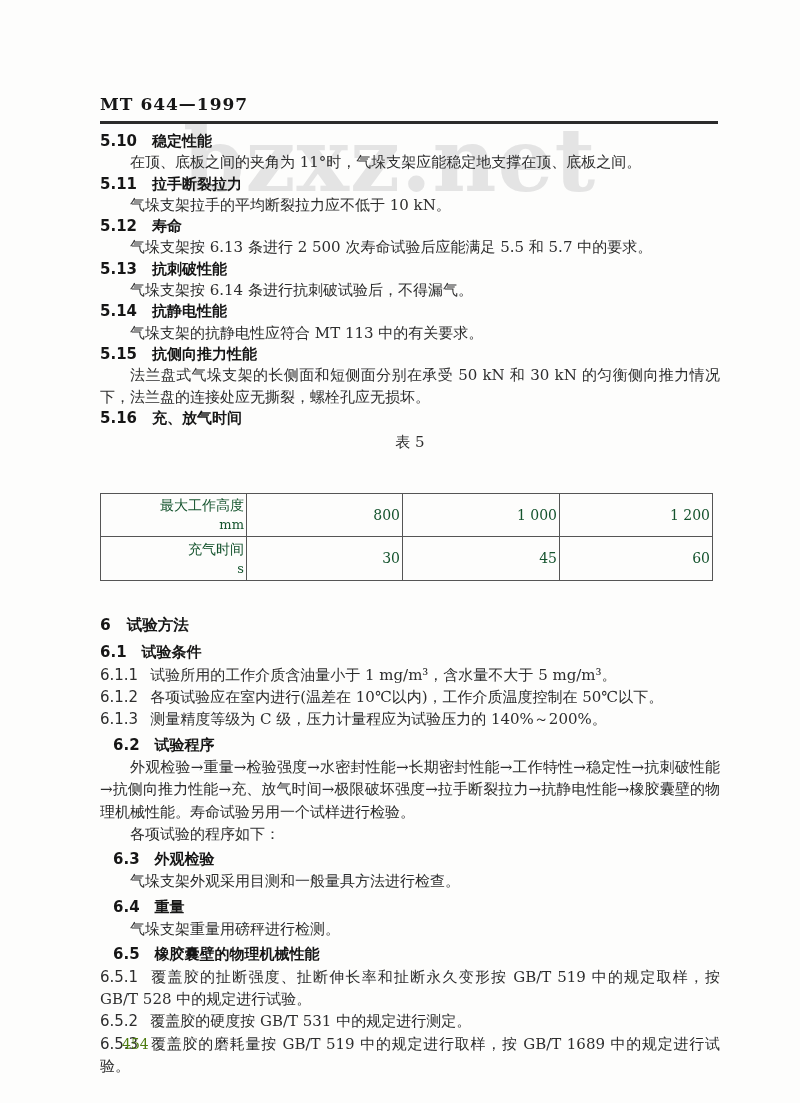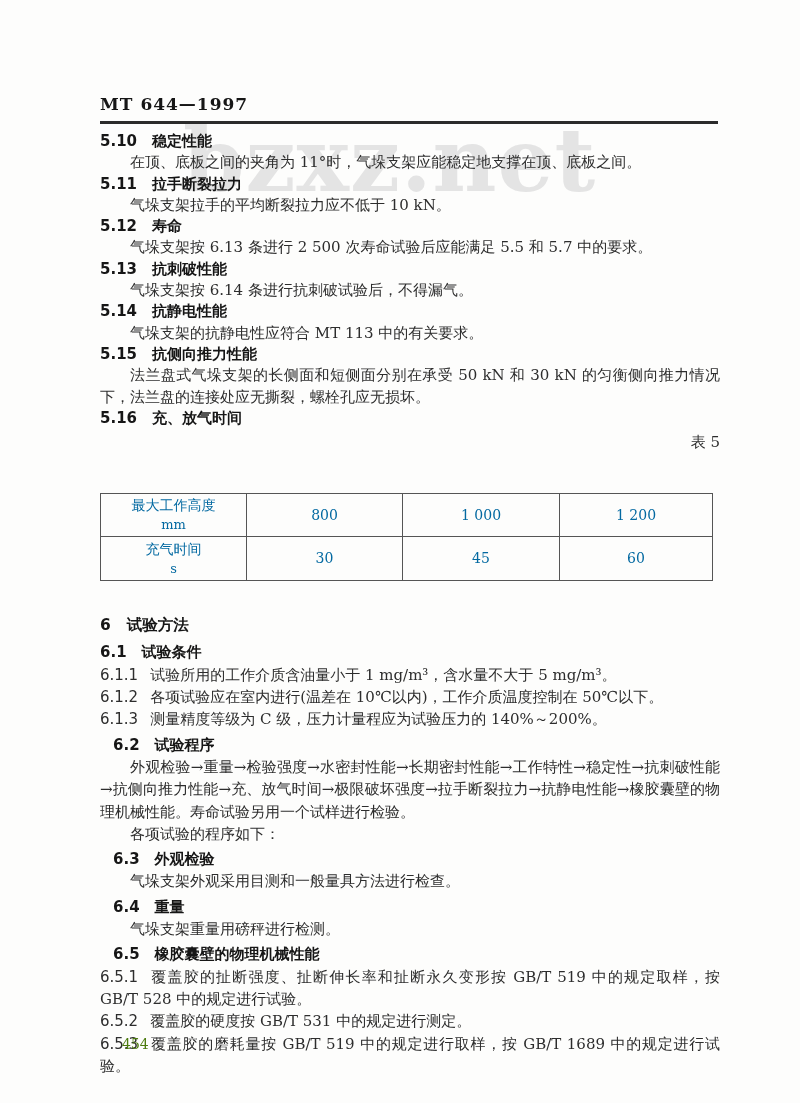--- a/index.html
+++ b/index.html
@@ -35,26 +35,26 @@
   }
   .clause-h {
     font-weight:bold; color:#161616;
     font-family:"DejaVu Sans", sans-serif;
     font-size:15px;
   }
   .clause-h .n { display:inline-block; margin-right:15px; font-family:"DejaVu Sans", sans-serif; }
   .para { text-indent:2em; }
   .numpara .n { margin-right:12px; font-family:"DejaVu Sans", sans-serif; }
   .tbl-caption {
-    text-align:right; margin-top:3px; margin-bottom:7px; font-size:15px;
+    text-align:center; margin-top:3px; margin-bottom:7px; font-size:15px;
   }
   table.spec {
     width:612px; border-collapse:collapse; table-layout:fixed;
-    font-size:14px; line-height:17px; text-align:center;
-    color:#0369a1;
+    font-size:14px; line-height:17px; text-align:right;
+    color:#14532d;
     margin-top:40px;
   }
   table.spec td {
     border:1.6px solid #555; vertical-align:middle; padding:2px;
   }
   .rowlabel .lab { display:block; }
   .rowlabel .unit { display:block; font-size:13px; margin-top:2px; }
   .r1 { height:43px; } .r2 { height:44px; } .r3 { height:38px; }
   .sec6 { line-height:22.3px; }
   .h1-clause {

